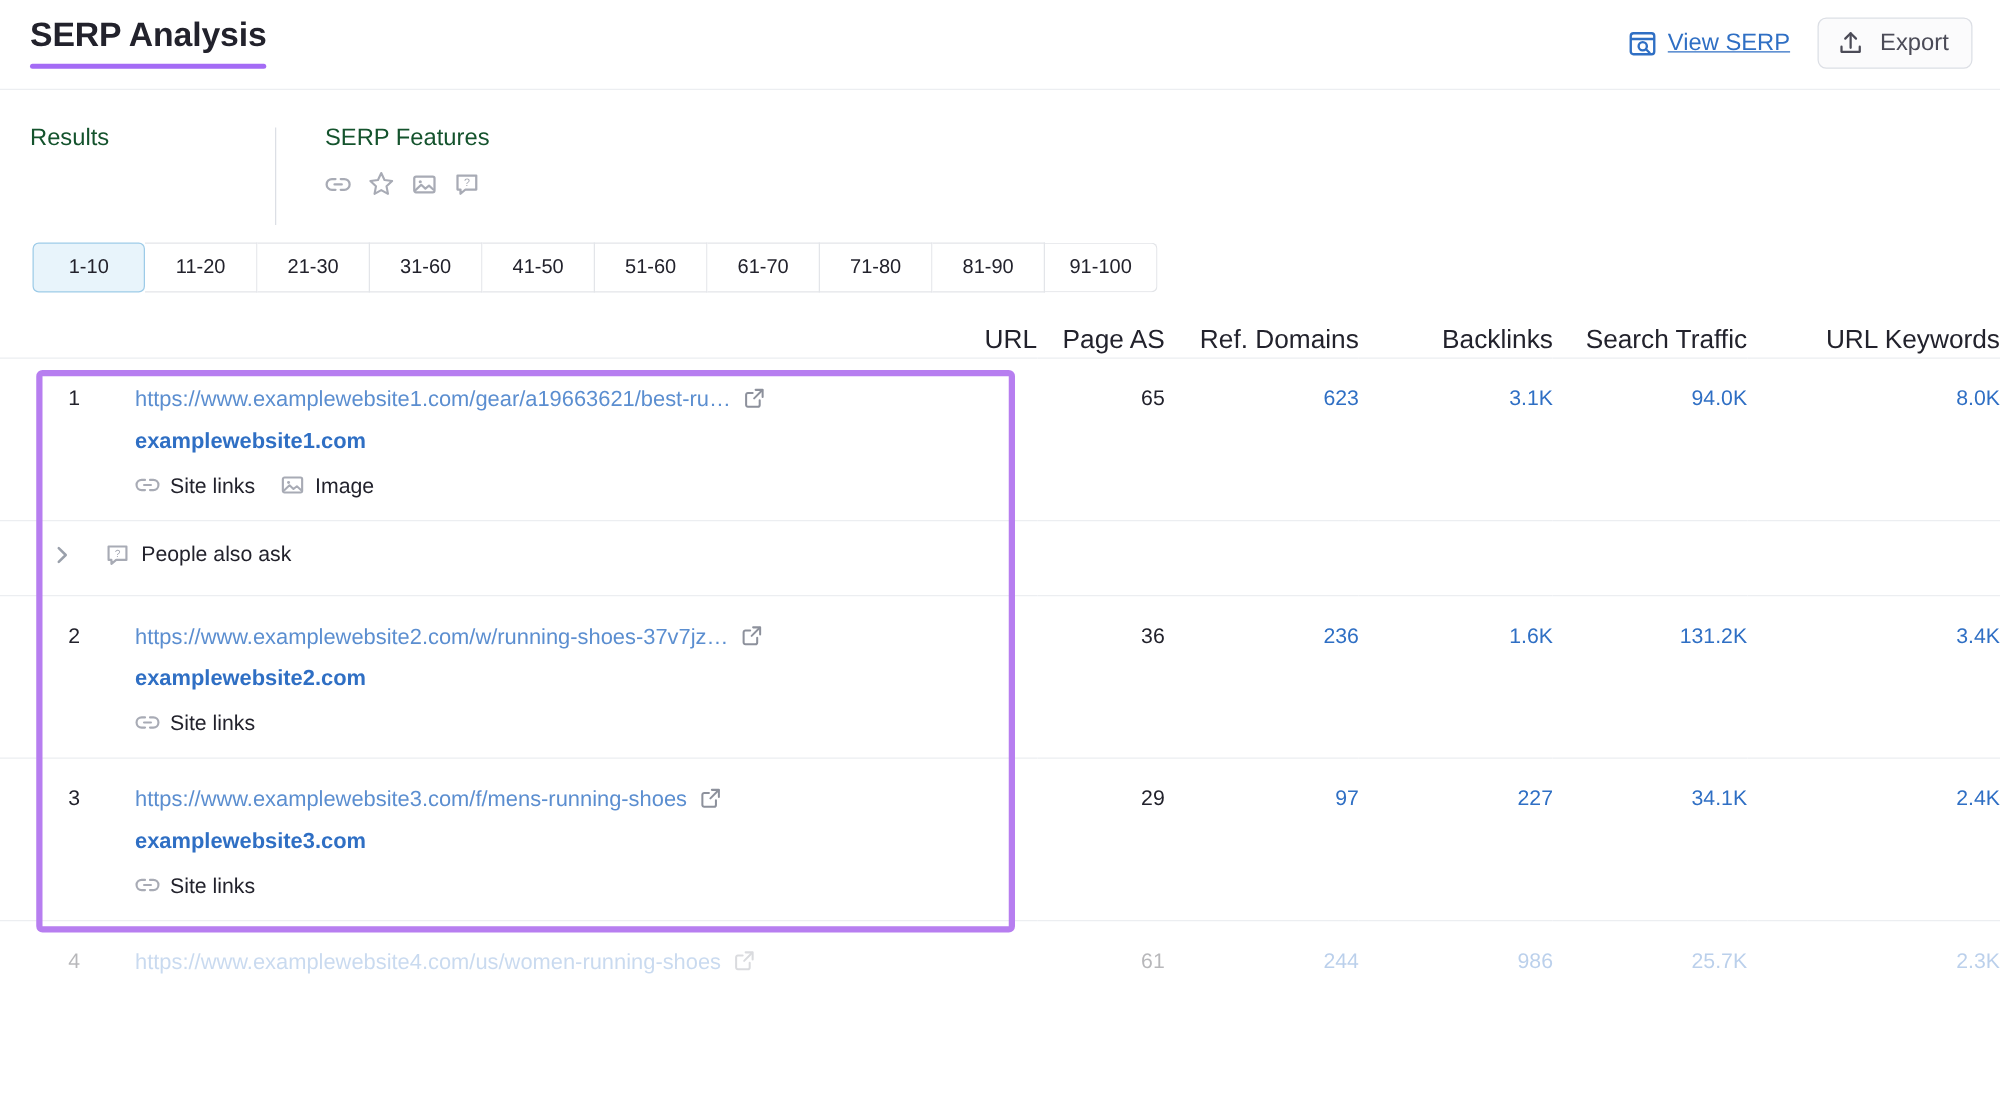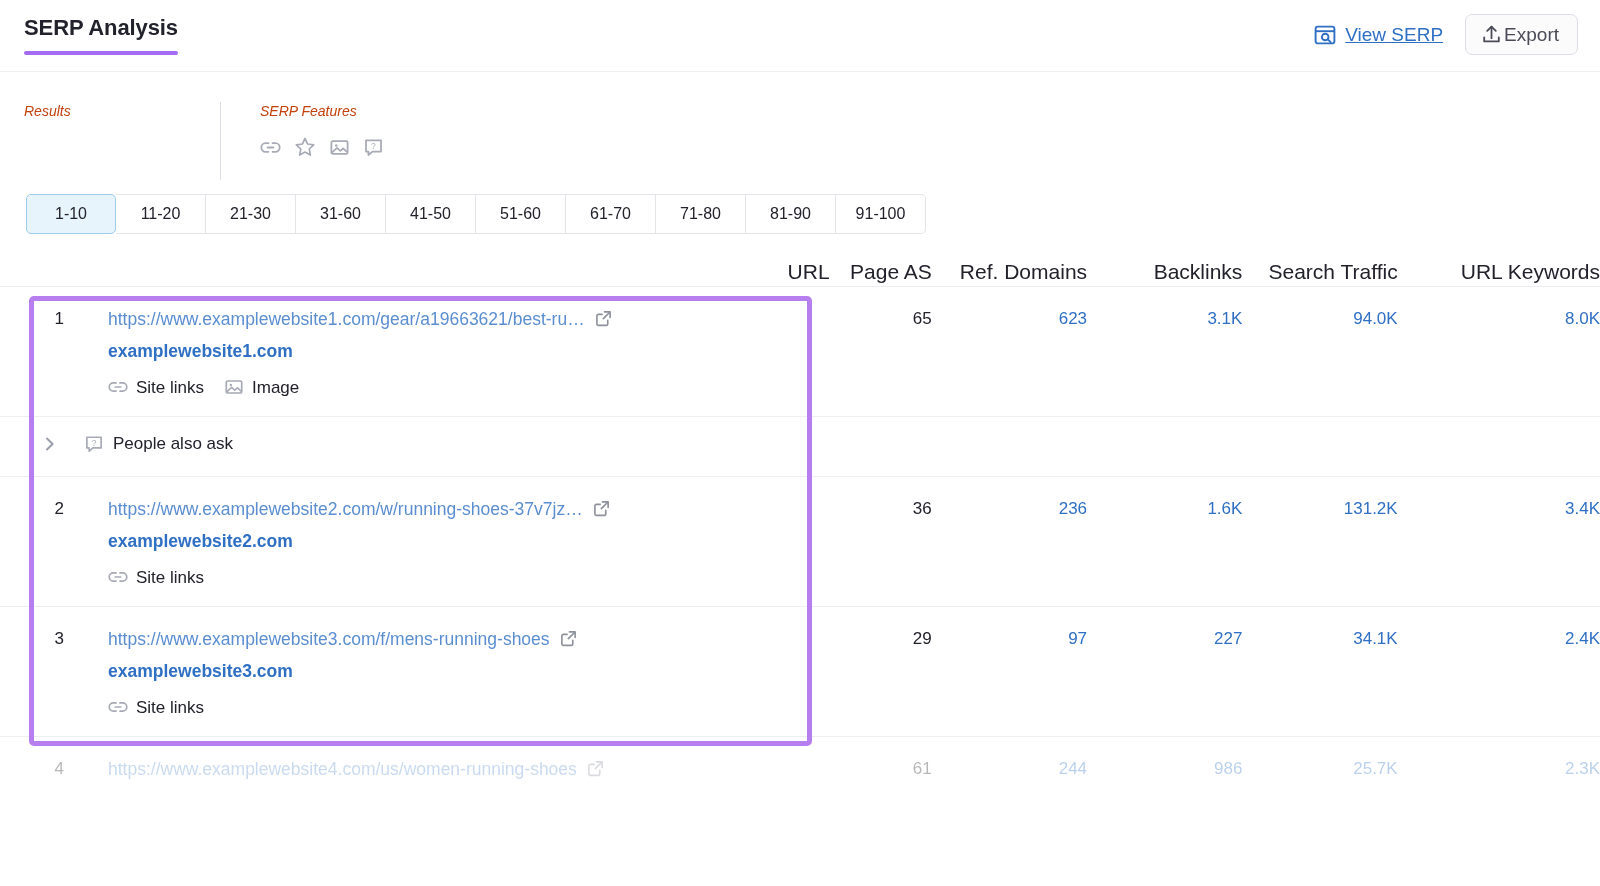--- a/index.html
+++ b/index.html
@@ -16,21 +16,21 @@
   .page-header {
     position: relative;
     height: 72px;
     border-bottom: 1px solid #eceef1;
   }
   .title-wrap {
     position: absolute;
     left: 24px; top: 14px;
   }
   .page-title {
-    font-size: 22px;
+    font-size: 27px;
     font-weight: bold;
     color: #22222c;
     letter-spacing: -0.1px;
     line-height: 28px;
     padding-bottom: 9px;
     display: block;
   }
   .title-underline {
     height: 4px;
     background: #a46bf5;
@@ -51,21 +51,21 @@
     color: #2f6fc4;
     font-size: 19px;
     cursor: pointer;
     line-height: 1;
     text-decoration: underline;
   }
   .view-serp svg { display: block; }
   .export-btn {
     display: flex;
     align-items: center;
-    gap: 2px;
+    gap: 13px;
     border: 1px solid #dcdfe5;
     border-radius: 7px;
     background: #fbfbfc;
     color: #4b4b57;
     font-size: 19px;
     padding: 9px 18px 9px 15px;
     cursor: pointer;
     line-height: 1;
   }
   .export-btn svg { display: block; }
@@ -73,25 +73,24 @@
   
   .summary {
     position: relative;
     height: 122px;
     padding: 28px 0 0 24px;
     display: flex;
     align-items: flex-start;
   }
   .summary-block { position: relative; }
   .summary-label {
-    font-size: 14px;
-    color: #c2410c;
+    font-size: 19px;
+    color: #14532d;
     line-height: 22px;
     display: block;
-    font-style: italic;
   }
   .summary-value {
     display: block;
     font-size: 30px;
     font-weight: bold;
     color: #111118;
     margin-top: 12px;
     letter-spacing: -0.3px;
   }
   .summary-divider {

